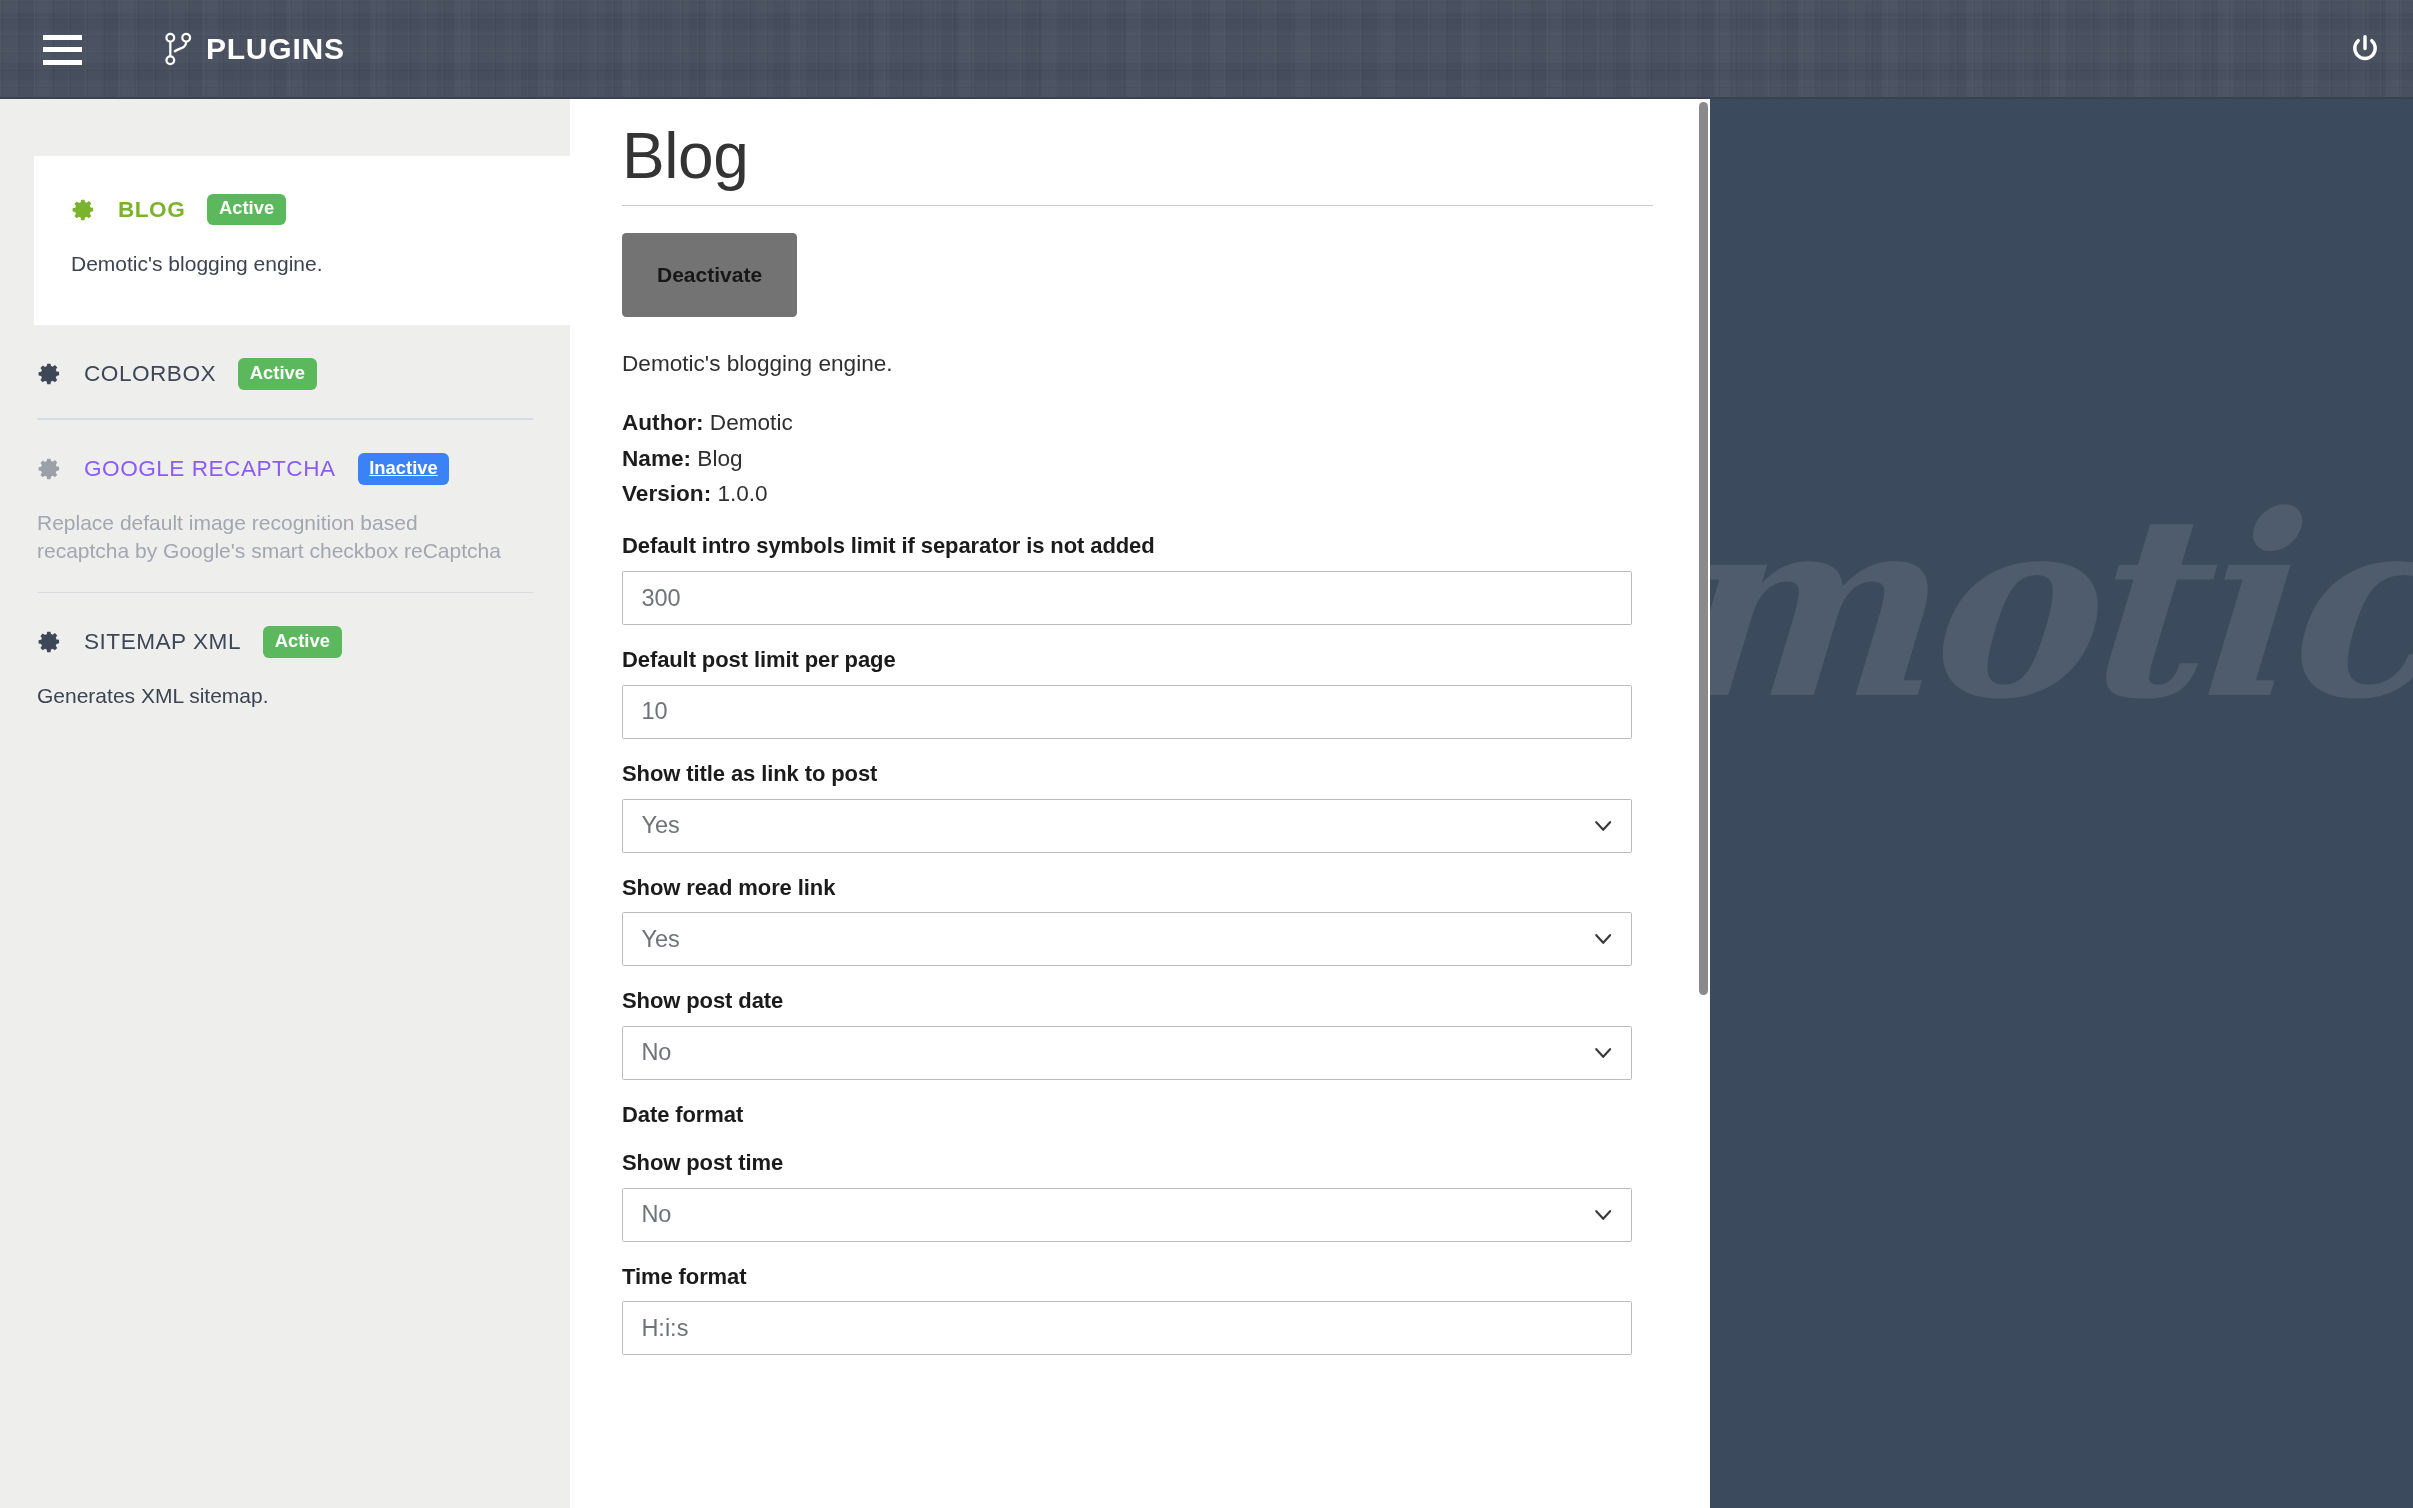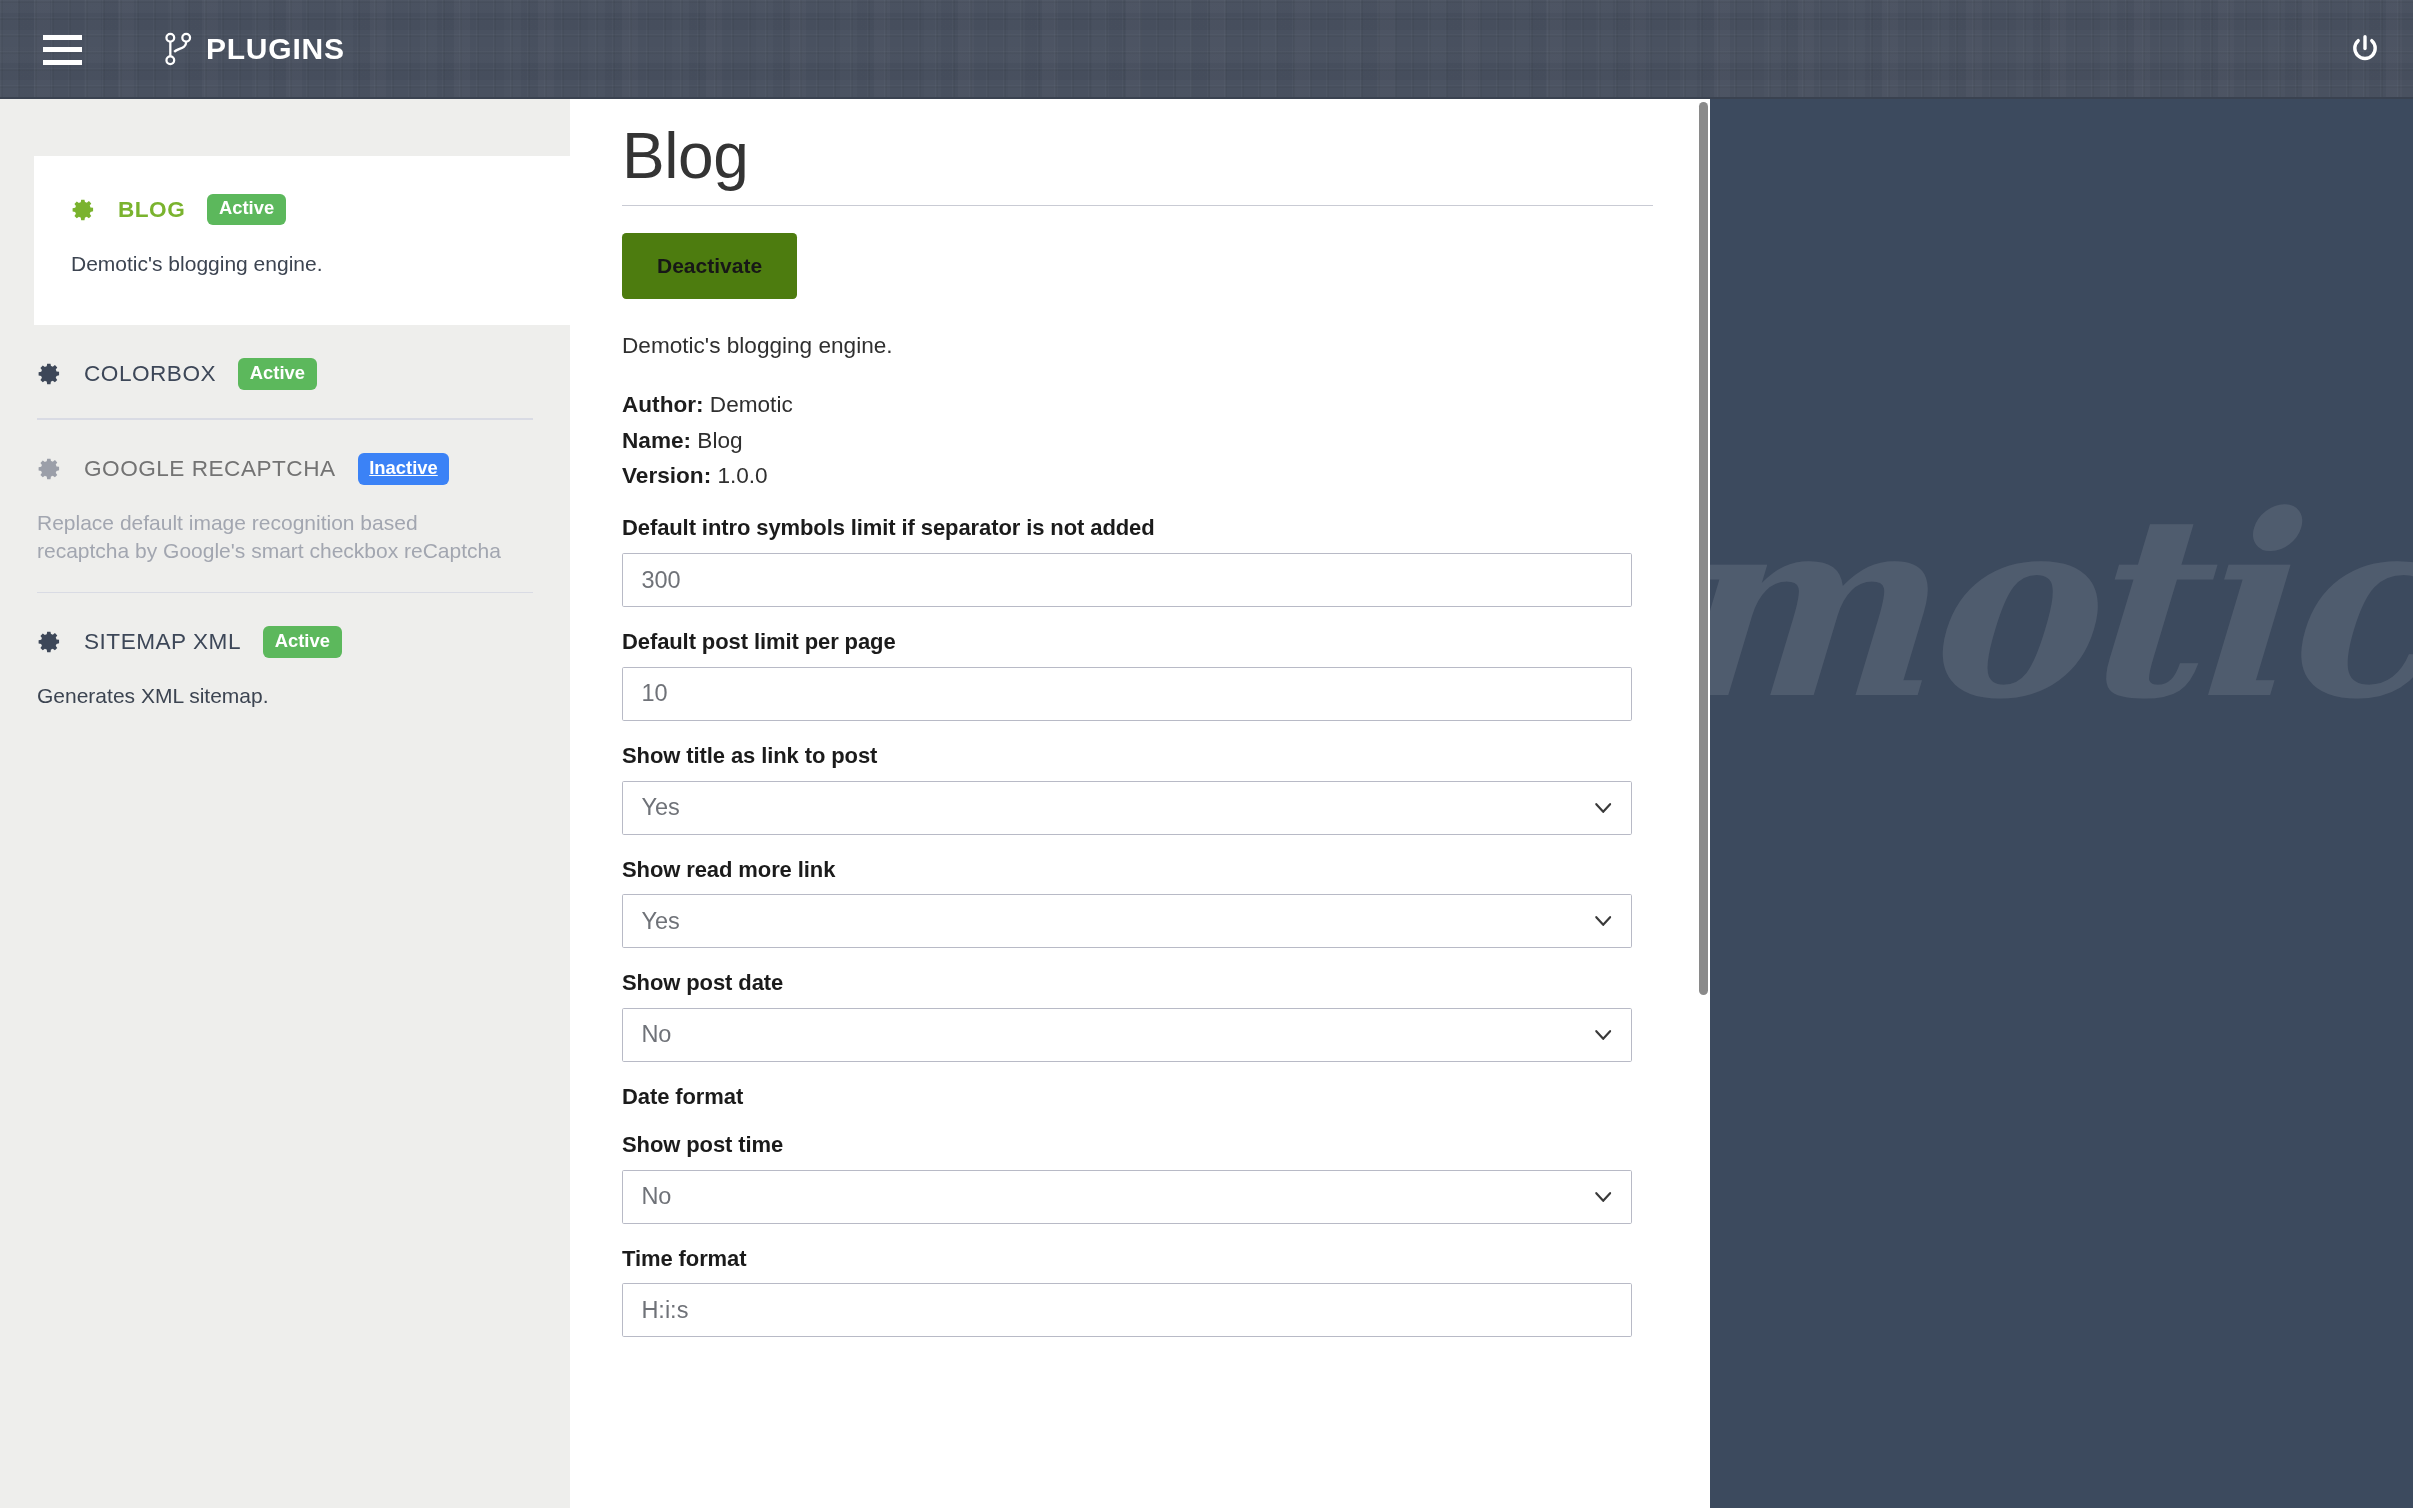--- a/index.html
+++ b/index.html
@@ -113,21 +113,21 @@
   }
   .gear { width: 25px; height: 25px; flex: 0 0 auto; }
 
   .plugin-name {
     font-size: 22.6px;
     letter-spacing: 0.5px;
     color: #3d4758;
     white-space: nowrap;
   }
   .plugin-name.is-active-name { color: #7ab32e; font-weight: bold; }
-  .plugin-name.is-dim { color: #737373; }
+  .plugin-name.is-dim { color: #8b5cf6; }
 
   .badge {
     display: inline-block;
     font-size: 18.4px;
     font-weight: bold;
     color: #ffffff;
     padding: 5.9px 11.7px 7.5px 11.7px;
     border-radius: 5.9px;
     line-height: 1;
     white-space: nowrap;
@@ -161,28 +161,28 @@
     letter-spacing: -0.4px;
     padding-top: 23.5px;
     padding-bottom: 15px;
     border-bottom: 1.7px solid #c9cbd4;
     line-height: 1.05;
   }
 
   #deactivate-btn {
     margin-top: 27px;
     display: inline-block;
-    background: #4d7c0f;
+    background: #737373;
     border: none;
     border-radius: 4.2px;
     font-family: "Liberation Sans", sans-serif;
     font-size: 21px;
     font-weight: bold;
     color: #171717;
-    padding: 21px 35px;
+    padding: 30px 35px;
     cursor: pointer;
   }
 
   #plugin-summary {
     margin-top: 32px;
     font-size: 22.6px;
     color: #2f2f2f;
     line-height: 1.3;
   }
 

